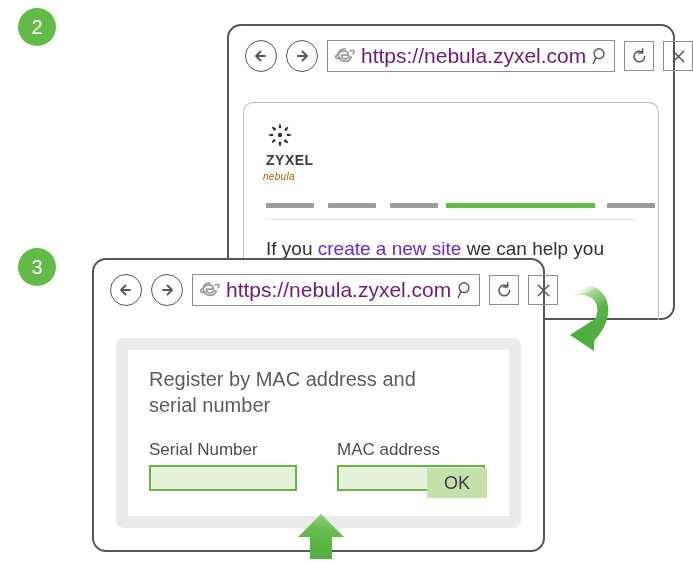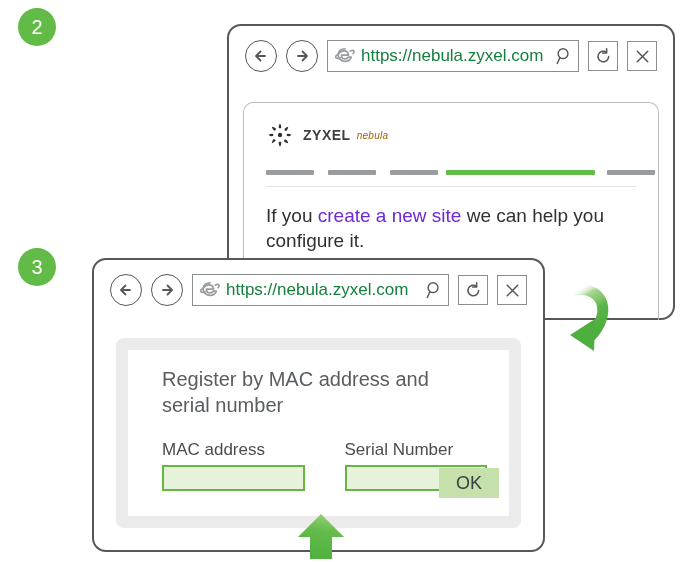--- a/index.html
+++ b/index.html
@@ -81,22 +81,22 @@
     display: flex;
     align-items: center;
     padding: 0 6px;
     box-sizing: border-box;
     gap: 5px;
     background: #ffffff;
   }
   .ie-logo { width: 22px; height: 22px; min-width: 22px; display:block; }
   .url-text {
     flex: 1;
-    font-size: 17px;
-    color: #15803d;
+    font-size: 21px;
+    color: #701a75;
     white-space: nowrap;
     overflow: hidden;
     font-family: "Liberation Sans", sans-serif;
   }
   .search-ico { width: 17px; height: 19px; min-width: 17px; }
 
   .sq-btn {
     width: 30px;
     height: 30px;
     min-width: 30px;
@@ -114,21 +114,21 @@
     top: 76px;
     right: 14px;
     bottom: -2px;
     border: 1.5px solid #b9bcbe;
     border-bottom: none;
     border-radius: 10px 10px 0 0;
     box-sizing: border-box;
     padding: 18px 22px 0 22px;
     overflow: hidden;
   }
-  .brand-row { display: flex; align-items: center; gap: 9px; }
+  .brand-row { display: flex; align-items: flex-start; gap: 3px; flex-direction: column; }
   .brand-mark { width: 28px; height: 28px; }
   .brand-zyxel {
     font-size: 14px;
     font-weight: bold;
     color: #3c3f41;
     letter-spacing: 0.5px;
   }
   .brand-nebula {
     font-size: 10px;
     color: #a16207;
@@ -183,21 +183,21 @@
     background: #ebebeb;
     border-radius: 8px;
     box-sizing: border-box;
     padding: 12px;
   }
   .dialog-inner {
     width: 100%;
     height: 100%;
     background: #ffffff;
     box-sizing: border-box;
-    padding: 16px 22px 12px 34px;
+    padding: 16px 22px 12px 21px;
     position: relative;
   }
   .dialog-title {
     font-size: 20px;
     line-height: 1.3;
     color: #5a5d5f;
     max-width: 310px;
   }
   .field-row {
     display: flex;
@@ -213,21 +213,21 @@
   }
   .field-input {
     width: 100%;
     height: 26px;
     background: #e6f3da;
     border: 2px solid #69b544;
     box-sizing: border-box;
   }
   .ok-btn {
     position: absolute;
-    right: 10px;
+    right: 22px;
     bottom: 18px;
     background: #c6e0ac;
     color: #3b3e40;
     font-size: 18px;
     padding: 3px 17px;
     line-height: 1.35;
   }
 
   
   .arrow-curve {
@@ -384,25 +384,25 @@
       </svg>
     </div>
   </div>
 
   <div class="dialog-outer">
     <div class="dialog-inner">
       <div class="dialog-title">Register by MAC address and serial number</div>
 
       <div class="field-row">
         <div class="field-col">
-          <div class="field-label">MAC address</div>
+          <div class="field-label">Serial Number</div>
           <input class="field-input" type="text" value="" style="">
         </div>
         <div class="field-col">
-          <div class="field-label">Serial Number</div>
+          <div class="field-label">MAC address</div>
           <input class="field-input" type="text" value="" style="">
         </div>
       </div>
 
       <div class="ok-btn">OK</div>
     </div>
   </div>
 </div>
 
 <svg class="arrow-up" viewBox="0 0 54 48">

